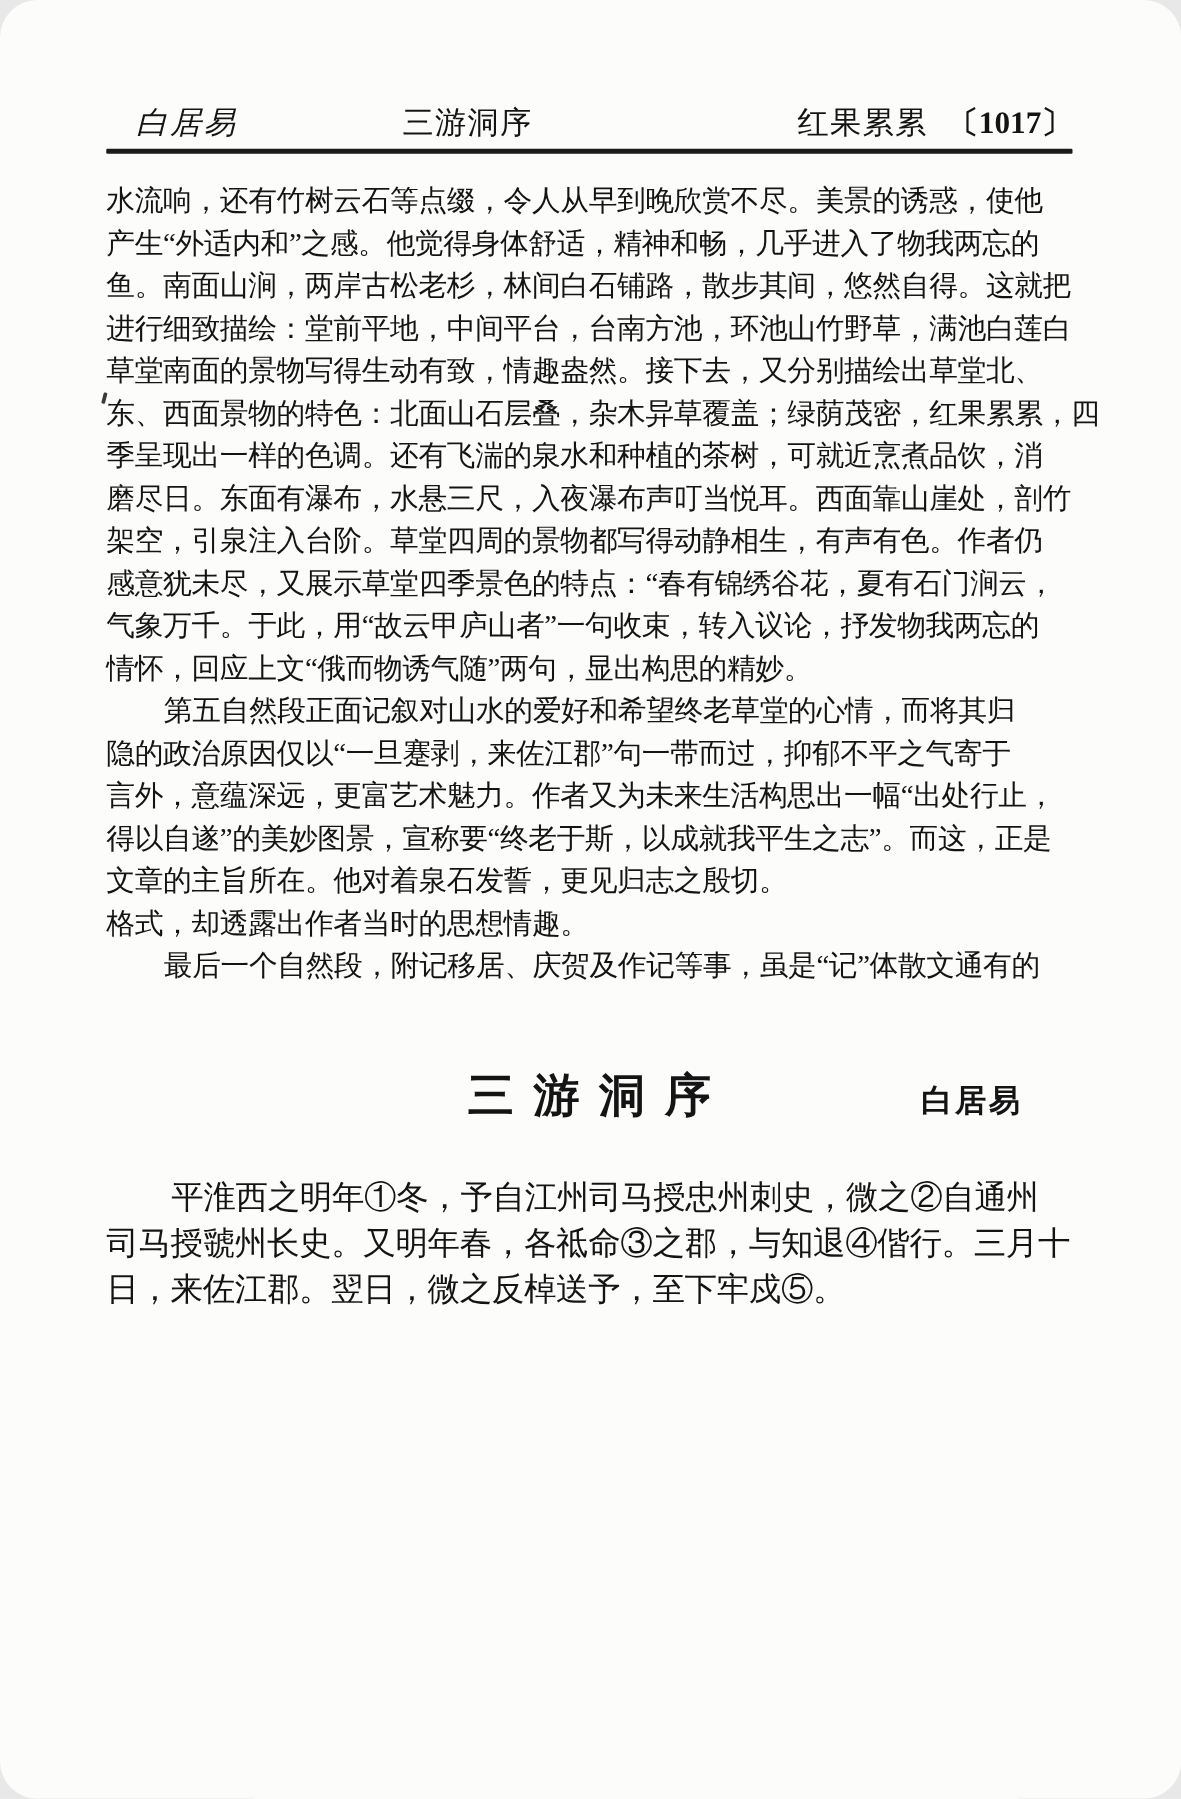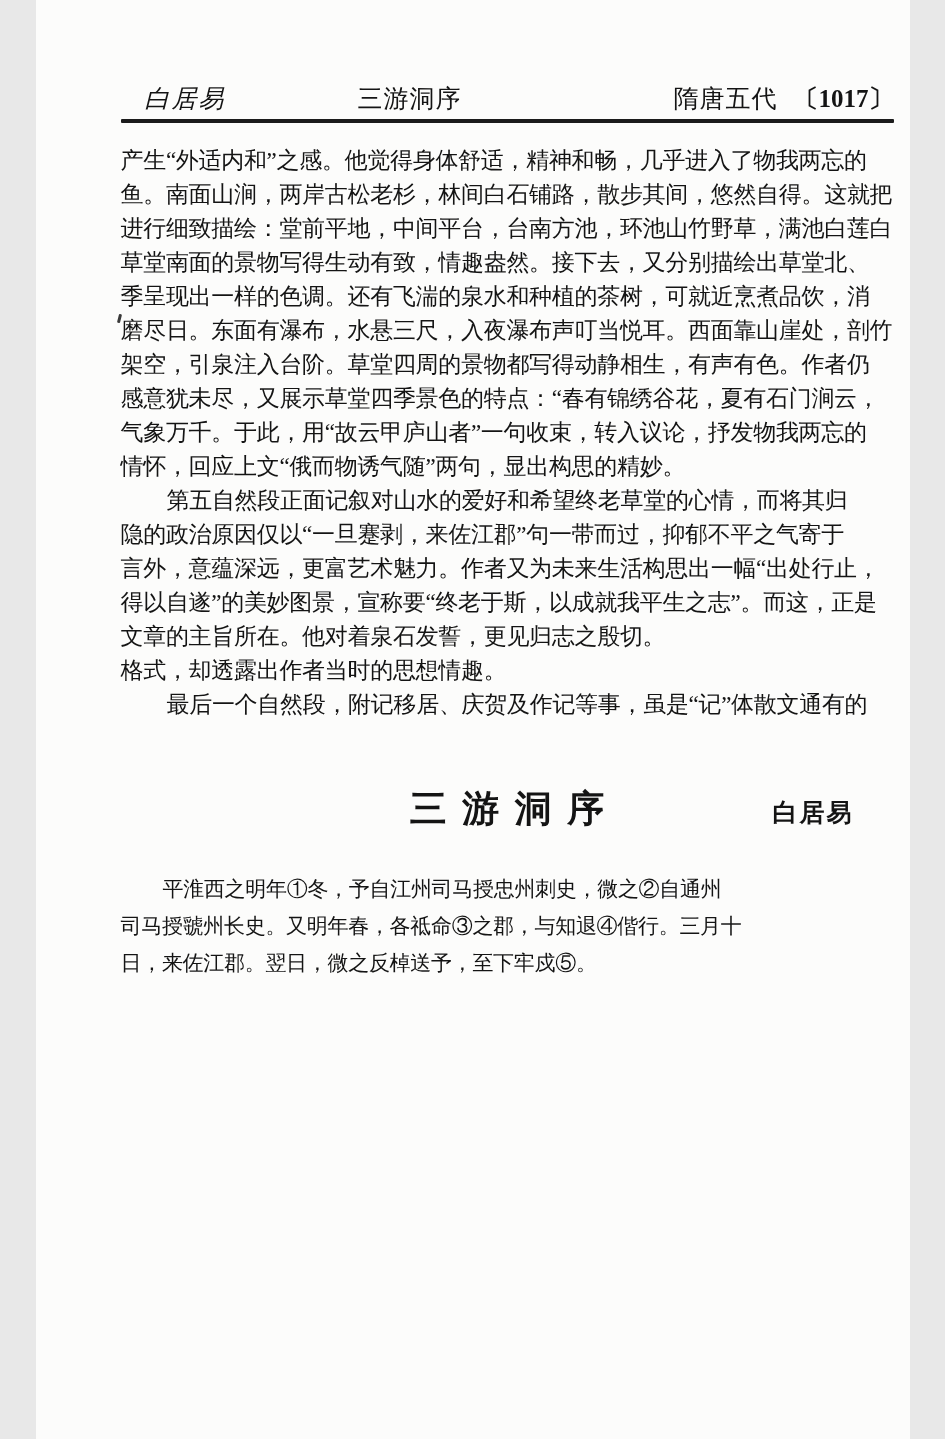--- a/index.html
+++ b/index.html
@@ -1,23 +1,24 @@
 <!DOCTYPE html>
 <html><head>
 <meta charset="utf-8">
 <style>
   html,body { margin:0; padding:0; background:#e8e8e8; }
   .page {
     position:relative;
-    width:874px; height:1439px;
+    width:945px; height:1439px;
     margin:0 auto;
     background:#fcfcfb;
     color:#141414;
     font-family:"Liberation Serif","DejaVu Serif",serif;
     overflow:hidden;
+    border-radius:30px;
   }
   .content {
     position:absolute;
     left:85px; top:84px;
     width:773px;
   }
   
   .running-head {
     display:flex;
     justify-content:space-between;
@@ -73,21 +74,21 @@
     font-family:"Liberation Sans","DejaVu Sans",sans-serif;
     font-weight:bold;
     font-size:25px;
     letter-spacing:2px;
   }
   
   .classic { margin-top:37px; }
   .classic p { margin:0; }
   .classic p + p { margin-top:8px; }
   .k-line {
-    font-size:21px;
+    font-size:26px;
     line-height:37px;
     letter-spacing:-0.3px;
     white-space:nowrap;
   }
   
   .speck {
     position:absolute;
     left:82px; top:314px;
     width:3px; height:9px;
     background:#3a3a3a;
@@ -100,32 +101,34 @@
 
 <div class="page">
   <span class="speck"></span>
 
   <div class="content">
 
     <div class="running-head">
       <span class="rh-author">白居易</span>
       <span class="rh-title">三游洞序</span>
       <span class="rh-right">
-        <span class="rh-section">隋唐五代</span>
+        <span class="rh-section">红果累累</span>
         <span class="rh-pageno">〔1017〕</span>
       </span>
     </div>
     <div class="head-rule"></div>
 
     <div class="commentary">
       <p>
+        <span class="c-line" style="display:block">水流响，还有竹树云石等点缀，令人从早到晚欣赏不尽。美景的诱惑，使他</span>
         <span class="c-line" style="display:block">产生“外适内和”之感。他觉得身体舒适，精神和畅，几乎进入了物我两忘的</span>
         <span class="c-line" style="display:block">鱼。南面山涧，两岸古松老杉，林间白石铺路，散步其间，悠然自得。这就把</span>
         <span class="c-line" style="display:block">进行细致描绘：堂前平地，中间平台，台南方池，环池山竹野草，满池白莲白</span>
         <span class="c-line" style="display:block">草堂南面的景物写得生动有致，情趣盎然。接下去，又分别描绘出草堂北、</span>
+        <span class="c-line" style="display:block">东、西面景物的特色：北面山石层叠，杂木异草覆盖；绿荫茂密，红果累累，四</span>
         <span class="c-line" style="display:block">季呈现出一样的色调。还有飞湍的泉水和种植的茶树，可就近烹煮品饮，消</span>
         <span class="c-line" style="display:block">磨尽日。东面有瀑布，水悬三尺，入夜瀑布声叮当悦耳。西面靠山崖处，剖竹</span>
         <span class="c-line" style="display:block">架空，引泉注入台阶。草堂四周的景物都写得动静相生，有声有色。作者仍</span>
         <span class="c-line" style="display:block">感意犹未尽，又展示草堂四季景色的特点：“春有锦绣谷花，夏有石门涧云，</span>
         <span class="c-line" style="display:block">气象万千。于此，用“故云甲庐山者”一句收束，转入议论，抒发物我两忘的</span>
         <span class="c-line" style="display:block">情怀，回应上文“俄而物诱气随”两句，显出构思的精妙。</span>
       </p>
       <p>
         <span class="c-line indent" style="display:block">第五自然段正面记叙对山水的爱好和希望终老草堂的心情，而将其归</span>
         <span class="c-line" style="display:block">隐的政治原因仅以“一旦蹇剥，来佐江郡”句一带而过，抑郁不平之气寄于</span>

